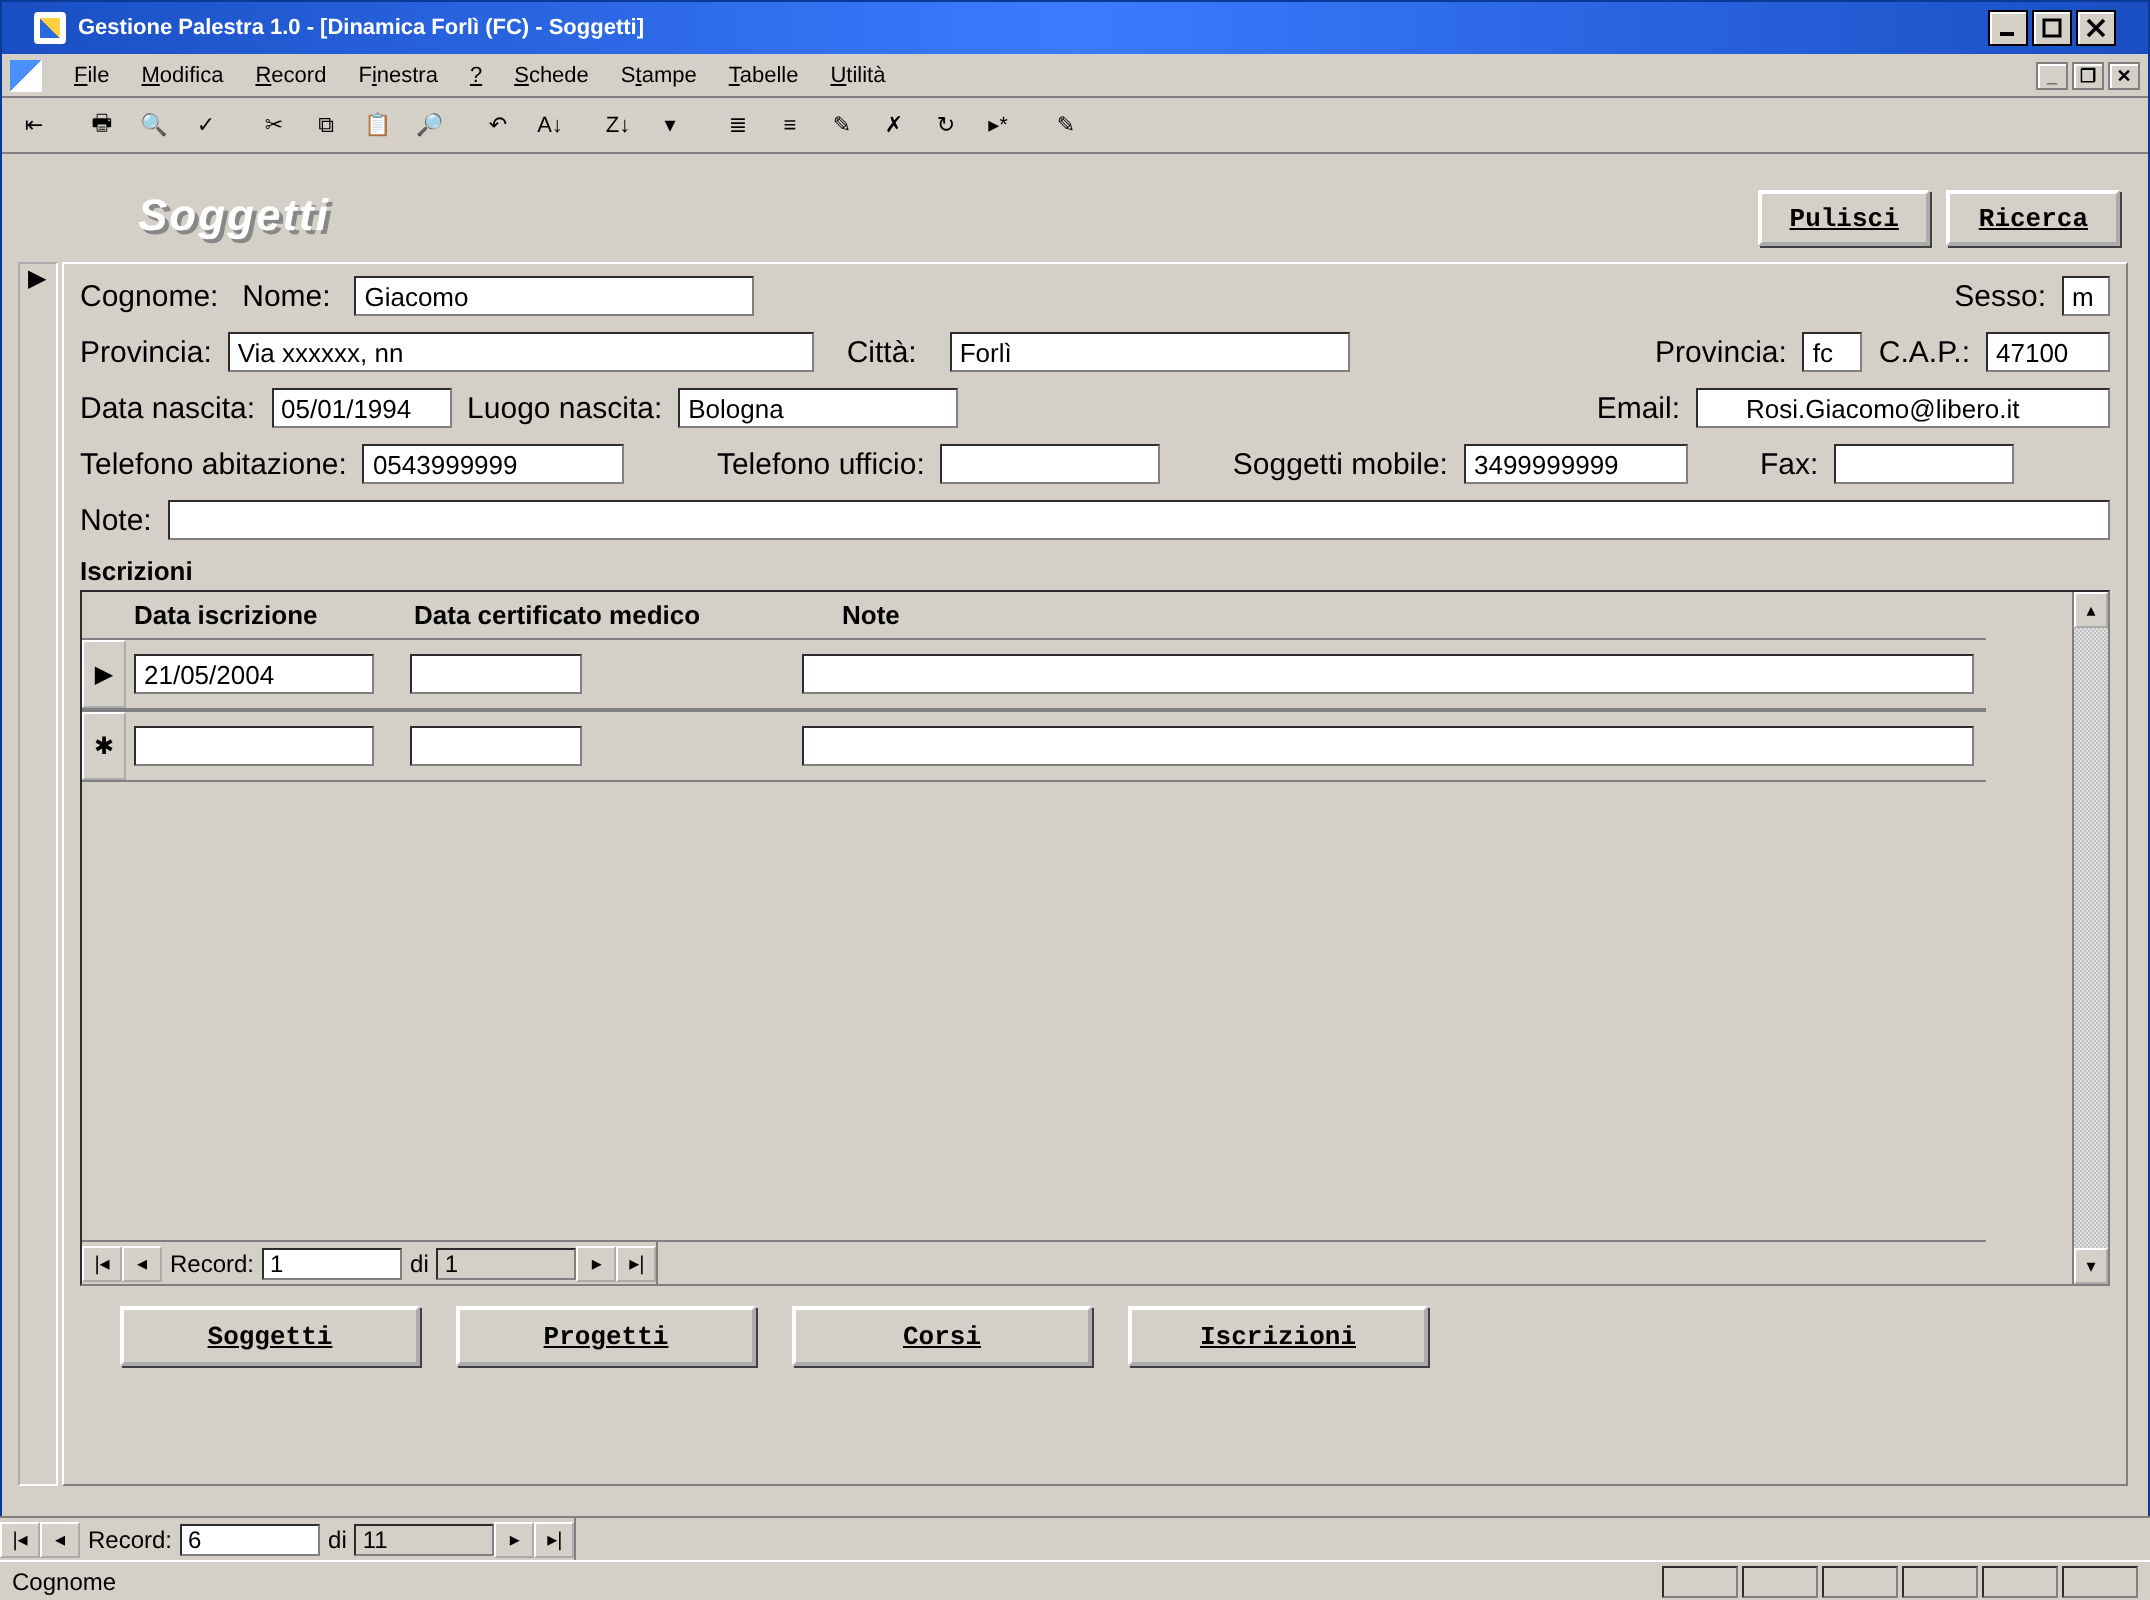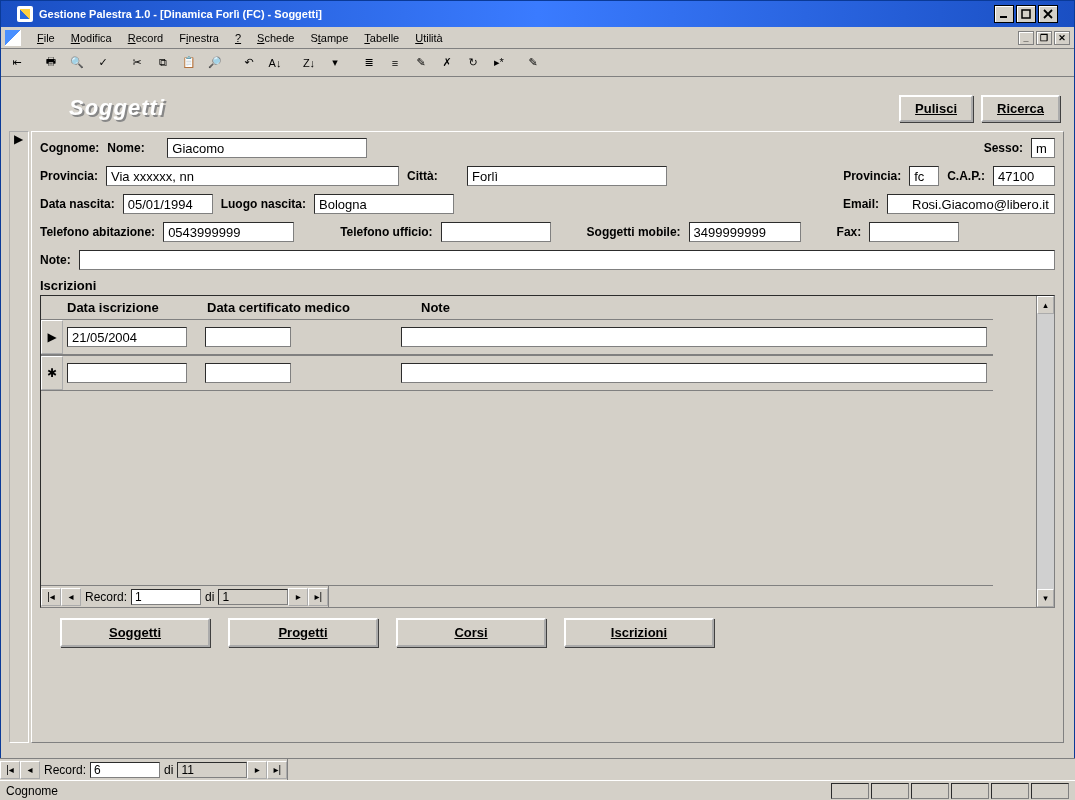--- a/index.html
+++ b/index.html
@@ -84,51 +84,51 @@
 .breadcrumb{
   position:absolute;left:68px;top:18px;
   font-size:22px;font-weight:bold;font-style:italic;color:#fff;letter-spacing:1px;
 }
 .top-buttons{position:absolute;right:14px;top:18px;display:flex;gap:8px;}
 .btn{
   background:var(--face);border:2px outset #fff;
   padding:4px 14px;font-size:13px;font-weight:bold;
   box-shadow:1px 1px 0 var(--shadow);
 }
-.btn .ul{text-decoration:underline;}
+.btn .ul{text-decoration:underline;font-family:Liberation Mono, monospace;}
 
 
 .record-selector{
   position:absolute;left:8px;top:54px;width:20px;height:612px;
   background:var(--face);border:1px inset #fff;
 }
 .rs-arrow{position:absolute;left:4px;top:0;font-size:12px;}
 .form-body{
   position:absolute;left:30px;top:54px;right:10px;height:612px;
   border:1px solid var(--face-dark);
   border-top-color:#fff;border-left-color:#fff;
   padding:6px 8px 4px 8px;
 }
 .row{display:flex;align-items:center;gap:8px;margin-bottom:8px;}
-.lbl{font-weight:bold;font-size:12px;white-space:nowrap;}
+.lbl{font-weight:normal;font-size:15px;white-space:nowrap;text-align:center;}
 .inp{
   background:#fff;border:1px inset var(--face-dark);
   padding:2px 4px;font-size:13px;height:20px;
 }
 .inp.selected{background:#000;color:#fff;}
 .spacer{flex:1;}
 
 
 .subform{
   margin-top:4px;
 }
 .subform-title{font-weight:bold;font-size:13px;}
 .subgrid{
   border:1px inset var(--face-dark);
-  height:313px;
+  height:348px;
   display:flex;
   background:var(--face);
   margin-top:2px;
   gap:43px;
 }
 .subgrid-inner{flex:1;display:flex;flex-direction:column;}
 .subgrid-headers{display:flex;padding:4px 6px 4px 26px;gap:14px;font-weight:bold;font-size:13px;}
 .subgrid-body{flex:1;overflow:auto;padding-left:0;}
 .subgrid-row{display:flex;align-items:center;height:36px;border:1px solid var(--face-dark);border-left:none;border-right:none;}
 .rowsel{
@@ -272,21 +272,21 @@
       <input class="inp" style="width: 62px;" value="47100">
     </div>
 
     <div class="row">
       <span class="lbl">Data nascita:</span>
       <input class="inp" style="width: 90px;" value="05/01/1994">
       <span class="lbl">Luogo nascita:</span>
       <input class="inp" style="width: 140px;" value="Bologna">
       <span class="spacer"></span>
       <span class="lbl">Email:</span>
-      <input class="inp" style="width: 168px; padding-left: 24px;" value="Rosi.Giacomo@libero.it">
+      <input class="inp" style="width: 207px; padding-left: 24px;" value="Rosi.Giacomo@libero.it">
     </div>
 
     <div class="row">
       <span class="lbl">Telefono abitazione:</span>
       <input class="inp" style="width: 131px;" value="0543999999">
       <span style="width:30px"></span>
       <span class="lbl">Telefono ufficio:</span>
       <input class="inp" style="width: 110px;" value="">
       <span style="width:20px"></span>
       <span class="lbl">Soggetti mobile:</span>

